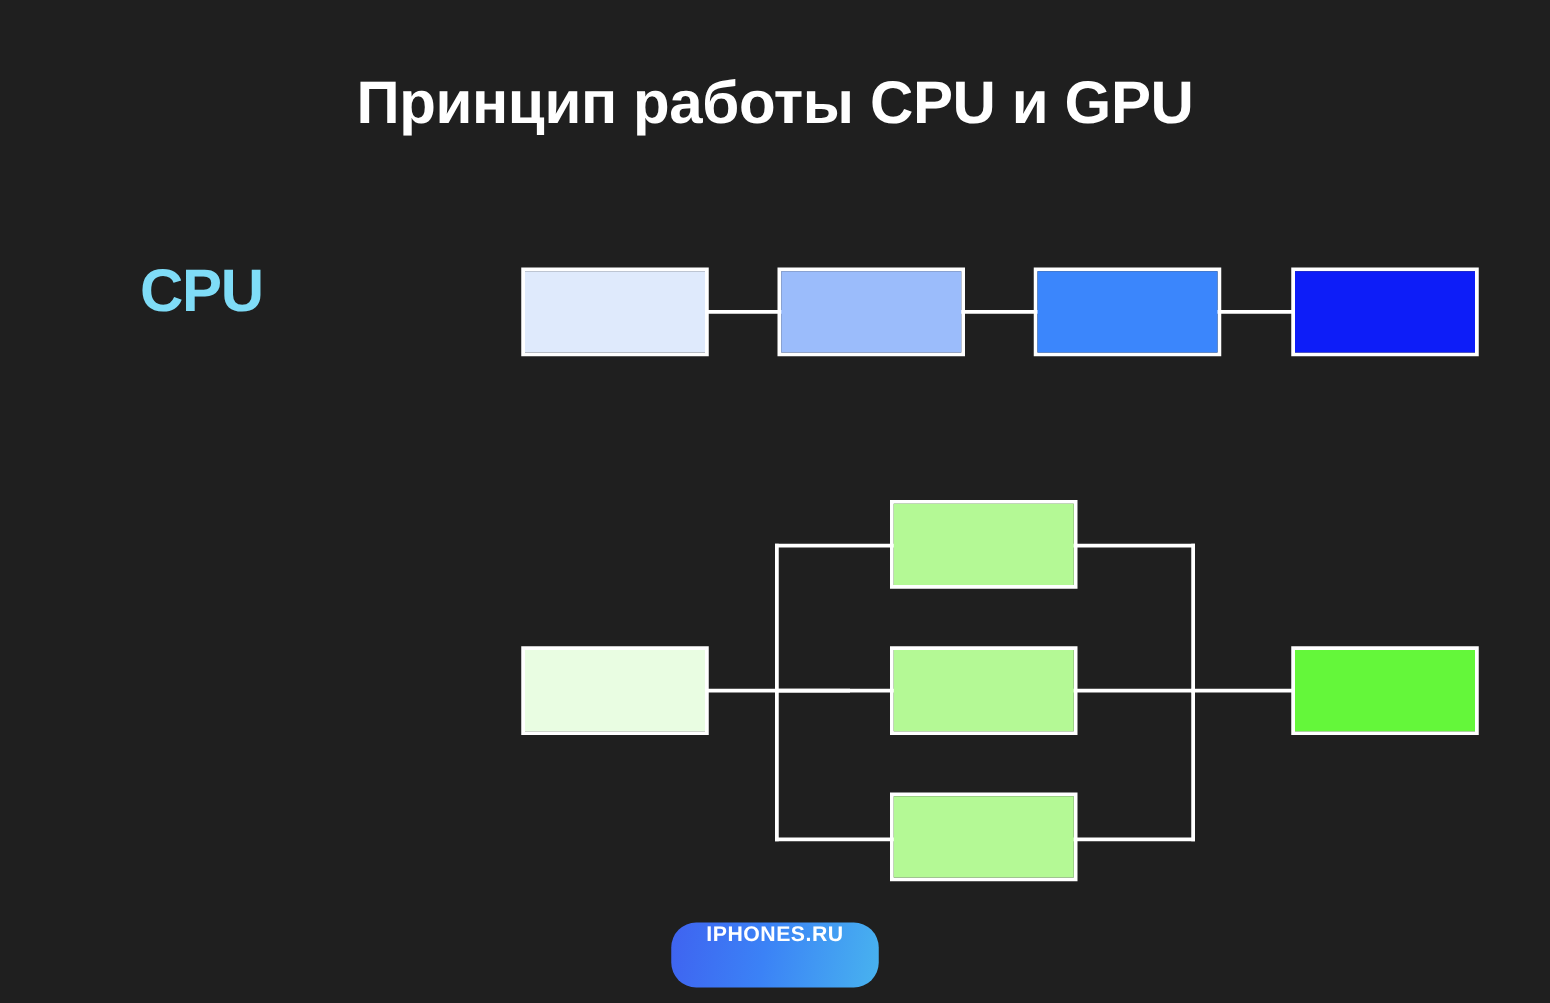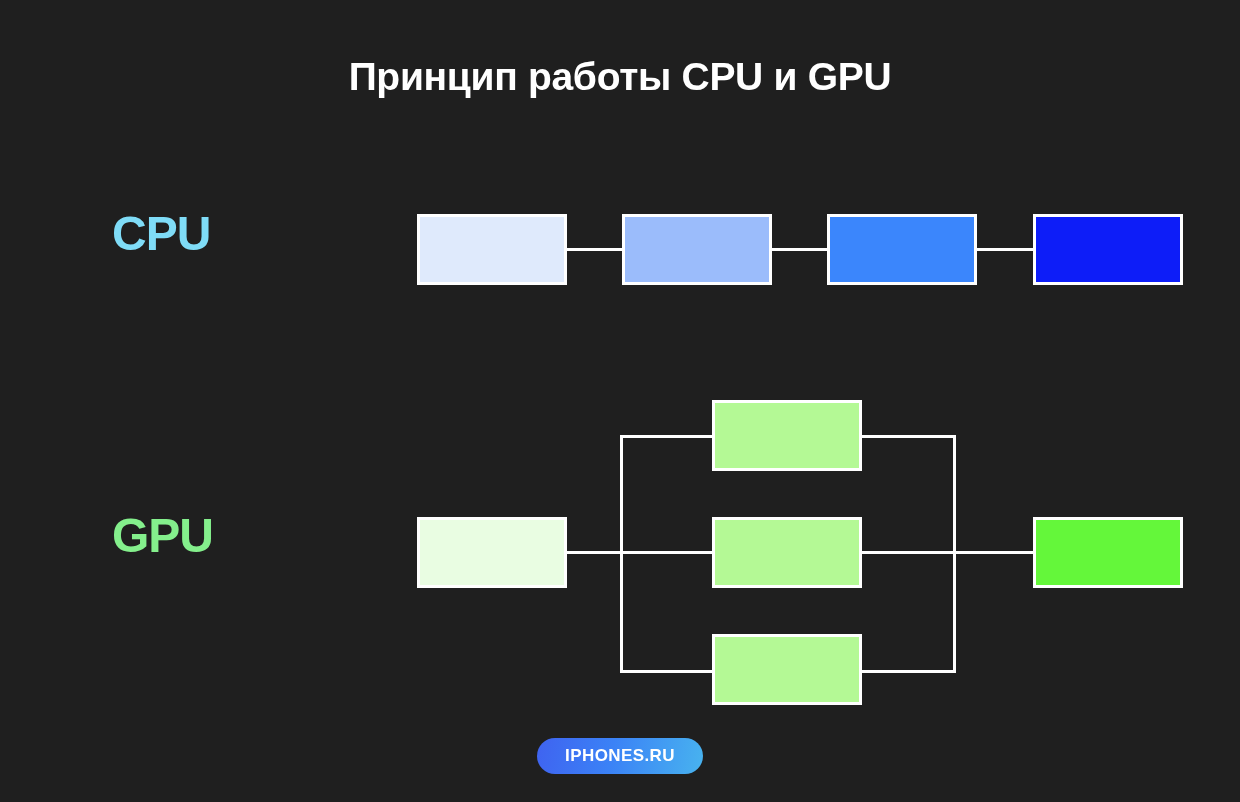--- a/index.html
+++ b/index.html
@@ -21,21 +21,21 @@
   }
 
   
   .title {
     position: absolute;
     left: 0;
     top: 55px;
     width: 1240px;
     text-align: center;
     color: #ffffff;
-    font-size: 39px;
+    font-size: 48px;
     font-weight: bold;
     letter-spacing: -0.3px;
     white-space: nowrap;
   }
 
   
   .row-label {
     position: absolute;
     font-size: 48px;
     font-weight: bold;
@@ -76,25 +76,24 @@
     width: 3px;
     background: #ffffff;
   }
 
   
   .badge {
     position: absolute;
     left: 537px;
     top: 738px;
     width: 166px;
-    height: 36px;
+    height: 52px;
     border-radius: 20px;
     background: linear-gradient(100deg, #3f63f0 0%, #3b82f6 45%, #48b3ef 100%);
     display: flex;
-    align-items: center;
     justify-content: center;
   }
   .badge-text {
     color: #ffffff;
     font-size: 17px;
     font-weight: bold;
     letter-spacing: 0.4px;
   }
 </style>
 </head>
@@ -116,21 +115,20 @@
   <div class="node" style="left:622px; top:214px; width:150px; height:71px;">
     <div class="node-fill" style="background:#9bbcfb;"></div>
   </div>
   <div class="node" style="left:827px; top:214px; width:150px; height:71px;">
     <div class="node-fill" style="background:#3b86fc;"></div>
   </div>
   <div class="node" style="left:1033px; top:214px; width:150px; height:71px;">
     <div class="node-fill" style="background:#0d1df8;"></div>
   </div>
 
-  <div class="row-label gpu">GPU</div>
 
   <div class="line-h" style="left:560px; top:551px; width:120px;"></div>
 
   <div class="line-v" style="left:620px; top:435px; height:238px;"></div>
 
   <div class="line-h" style="left:620px; top:435px; width:140px;"></div>
   <div class="line-h" style="left:620px; top:551px; width:140px;"></div>
   <div class="line-h" style="left:620px; top:670px; width:140px;"></div>
 
   <div class="line-h" style="left:858px; top:435px; width:98px;"></div>

